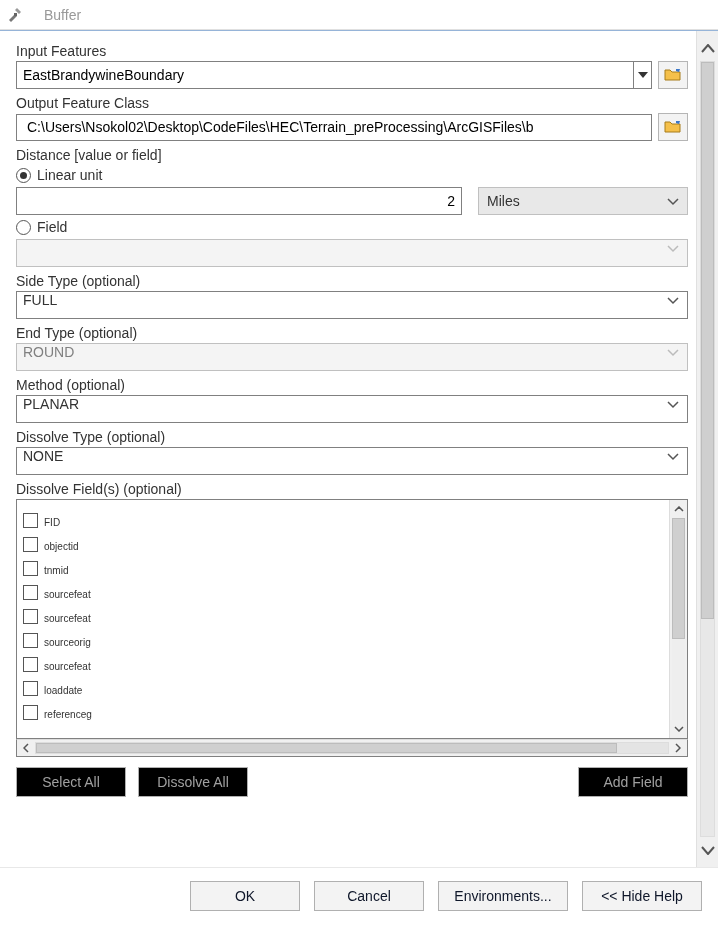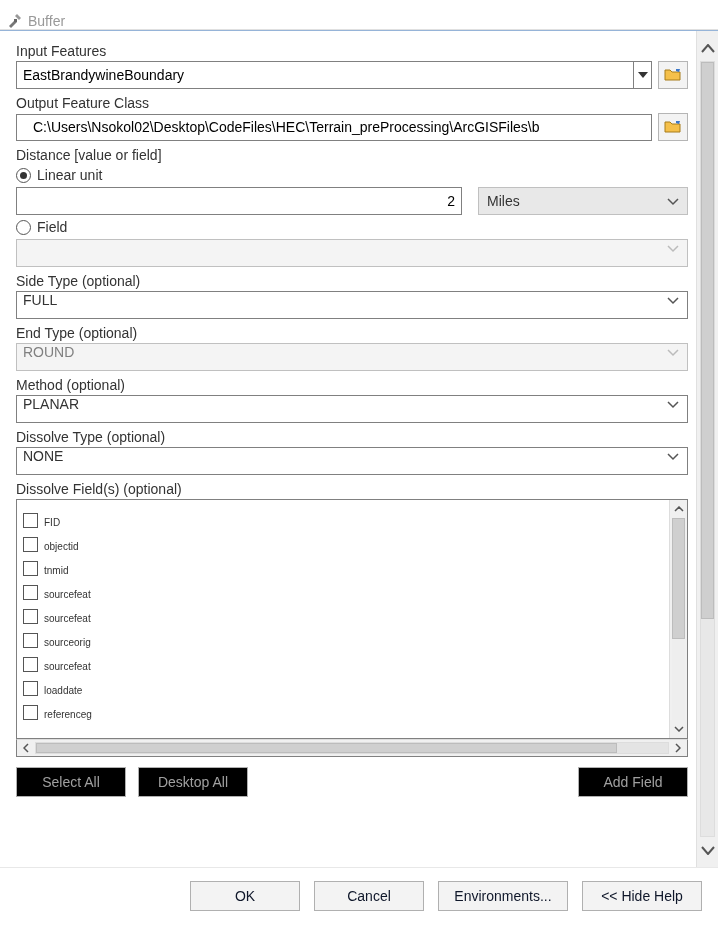--- a/index.html
+++ b/index.html
@@ -11,23 +11,23 @@
     background: #fff;
     width: 718px;
     height: 930px;
     overflow: hidden;
   }
   .titlebar {
     height: 30px;
     background: #fff;
     border-bottom: 1px solid #e0e0e0;
     display: flex;
-    align-items: flex-end;
+    align-items: center;
     padding: 0 6px;
-    gap: 6px;
+    gap: 22px;
     color: #999;
     font-size: 14px;
   }
   .hammer-icon svg { display: block; }
   .dialog-body {
     height: 837px;
     display: flex;
     background: #fff;
     border-top: 1px solid #96b4d8;
   }
@@ -116,21 +116,21 @@
     justify-content: center;
     border-left: 1px solid #808080;
     height: 100%;
     cursor: pointer;
   }
   .tri-down svg { display:block; }
   .text-input {
     flex: 1;
     height: 27px;
     border: 1px solid #808080;
-    padding: 0 16px;
+    padding: 0 10px;
     font: inherit;
     outline: none;
     background: #fff;
   }
   .radio-row {
     display: flex;
     align-items: center;
     gap: 6px;
     margin: 4px 0;
   }
@@ -484,21 +484,21 @@
       </div>
       <div class="h-chev">
         <svg width="6" height="10">
             <polyline points="1,1 5,5 1,9" fill="none" stroke="#555" stroke-width="1.5"></polyline>
           </svg>
       </div>
     </div>
 
     <div class="sel-row">
       <button class="btn disabled">Select All</button>
-      <button class="btn disabled">Desktop All</button>
+      <button class="btn disabled">Dissolve All</button>
       <div style="flex:1"></div>
       <button class="btn disabled">Add Field</button>
     </div>
 
   </div>
 
   <div class="scroll-col">
     <div class="chev up">
       <svg width="14" height="9">
           <polyline points="1,8 7,1 13,8" fill="none" stroke="#555" stroke-width="2"></polyline>

